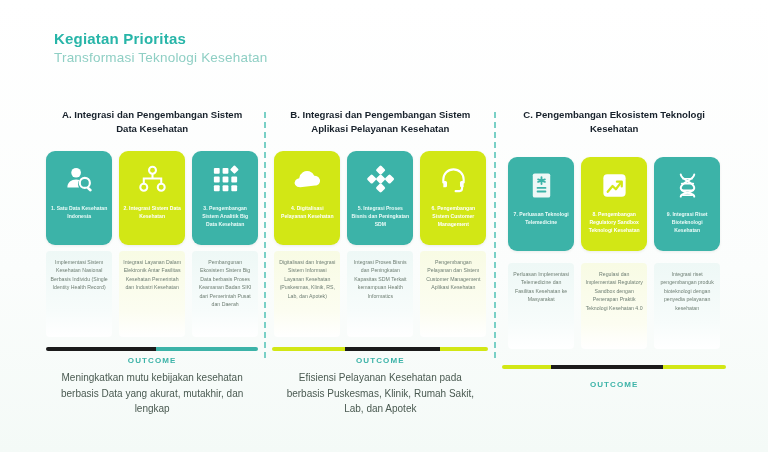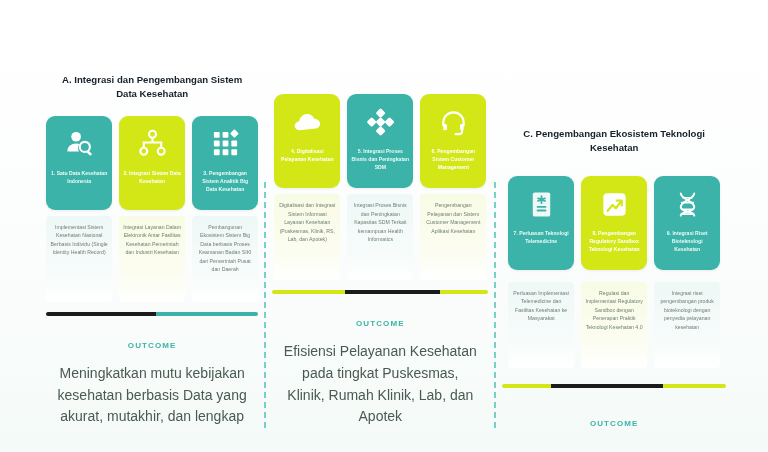--- a/index.html
+++ b/index.html
@@ -24,21 +24,21 @@
   }
   .subtitle {
     font-size: 13.5px; font-weight: normal; letter-spacing: .2px;
     color: #8fcfc4; margin-top: 3px;
   }
 
   
   .columns {
     position: absolute; left: 46px; top: 108px;
     width: 680px; height: 320px;
-    display: flex; align-items: flex-end;
+    display: flex; align-items: flex-start;
   }
   .col { position: relative; display: flex; flex-direction: column; }
   .col-a { width: 224px; }
   .col-b { width: 228px; }
   .col-c { width: 236px; gap: 6px; }
 
   .col-divider {
     width: 0; border-left: 2px dashed #63c9bd;
     height: 246px; margin: 4px 6px 0 6px; opacity: .85;
   }
@@ -78,33 +78,37 @@
   .desc.tint-teal { background: linear-gradient(180deg,#eef8f6 0%, #f7fcfb 70%, #ffffff 100%); }
   .desc.tint-lime { background: linear-gradient(180deg,#f8fbe4 0%, #fcfdf1 70%, #ffffff 100%); }
 
   
   .outcome-bar { height: 4px; border-radius: 2px; margin-top: 10px; }
   .bar-a { background: linear-gradient(90deg,#1b1b1b 0%, #1b1b1b 52%, #3cb3a8 52%, #3cb3a8 100%); }
   .bar-b { background: linear-gradient(90deg,#d2e715 0%, #d2e715 34%, #1b1b1b 34%, #1b1b1b 78%, #d2e715 78%, #d2e715 100%); }
   .bar-c { background: linear-gradient(90deg,#d2e715 0%, #d2e715 22%, #1b1b1b 22%, #1b1b1b 72%, #d2e715 72%, #d2e715 100%); }
 
   .outcome-title {
-    margin-top: 25px; text-align: center; font-size: 8px; font-weight: bold;
+    margin-top: 5px; text-align: center; font-size: 8px; font-weight: bold;
     letter-spacing: 1.1px; color: #3cb3a8;
   }
   .outcome-text {
-    margin-top: 13px; text-align: center; font-size: 14px; line-height: 1.55;
+    margin-top: 5px; text-align: center; font-size: 10px; line-height: 1.55;
     color: #4a5a51; padding: 0 10px;
   }
 </style>
 </head>
 <body>
 
 <div class="page">
 
+  <div class="header">
+    <div class="title">Kegiatan Prioritas</div>
+    <div class="subtitle">Transformasi Teknologi Kesehatan</div>
+  </div>
 
   <div class="columns">
 
     <div class="col col-a">
       <div class="col-head">A. Integrasi dan Pengembangan Sistem Data Kesehatan</div>
 
       <div class="cards">
         <div class="card teal">
           <span class="card-icon">
             <svg viewBox="0 0 32 32" fill="#ffffff">
@@ -152,20 +156,21 @@
       </div>
 
       <div class="outcome-bar bar-a"></div>
       <div class="outcome-title">OUTCOME</div>
       <div class="outcome-text">Meningkatkan mutu kebijakan kesehatan berbasis Data yang akurat, mutakhir, dan lengkap</div>
     </div>
 
     <div class="col-divider"></div>
 
     <div class="col col-b">
+      <div class="col-head">B. Integrasi dan Pengembangan Sistem Aplikasi Pelayanan Kesehatan</div>
 
       <div class="cards">
         <div class="card lime">
           <span class="card-icon">
             <svg viewBox="0 0 32 32" fill="#ffffff">
                 <path d="M8.5 24q-3.7 0-5.1-2.4-1.4-2.4.2-4.8 1.3-2 3.8-2.2.6-4 3.8-6.1 3.2-2.1 6.8-1 3.6 1.1 5 4.6 2.9-.2 4.6 1.8 1.7 2 1.2 4.6-.5 2.6-3 3.5-.9.3-1.9.3z"></path>
               </svg>
           </span>
           <div class="card-label">4. Digitalisasi Pelayanan Kesehatan</div>
         </div>
@@ -195,21 +200,21 @@
       </div>
 
       <div class="descs">
         <div class="desc tint-lime">Digitalisasi dan Integrasi Sistem Informasi Layanan Kesehatan (Puskesmas, Klinik, RS, Lab, dan Apotek)</div>
         <div class="desc tint-teal">Integrasi Proses Bisnis dan Peningkatan Kapasitas SDM Terkait kemampuan Health Informatics</div>
         <div class="desc tint-lime">Pengembangan Pelayanan dan Sistem Customer Management Aplikasi Kesehatan</div>
       </div>
 
       <div class="outcome-bar bar-b"></div>
       <div class="outcome-title">OUTCOME</div>
-      <div class="outcome-text">Efisiensi Pelayanan Kesehatan pada tingkat Puskesmas, Klinik, Rumah Klinik, Lab, dan Apotek</div>
+      <div class="outcome-text">Efisiensi Pelayanan Kesehatan pada berbasis Puskesmas, Klinik, Rumah Sakit, Lab, dan Apotek</div>
     </div>
 
     <div class="col-divider"></div>
 
     <div class="col col-c">
       <div class="col-head">C. Pengembangan Ekosistem Teknologi Kesehatan</div>
 
       <div class="cards">
         <div class="card teal">
           <span class="card-icon">

